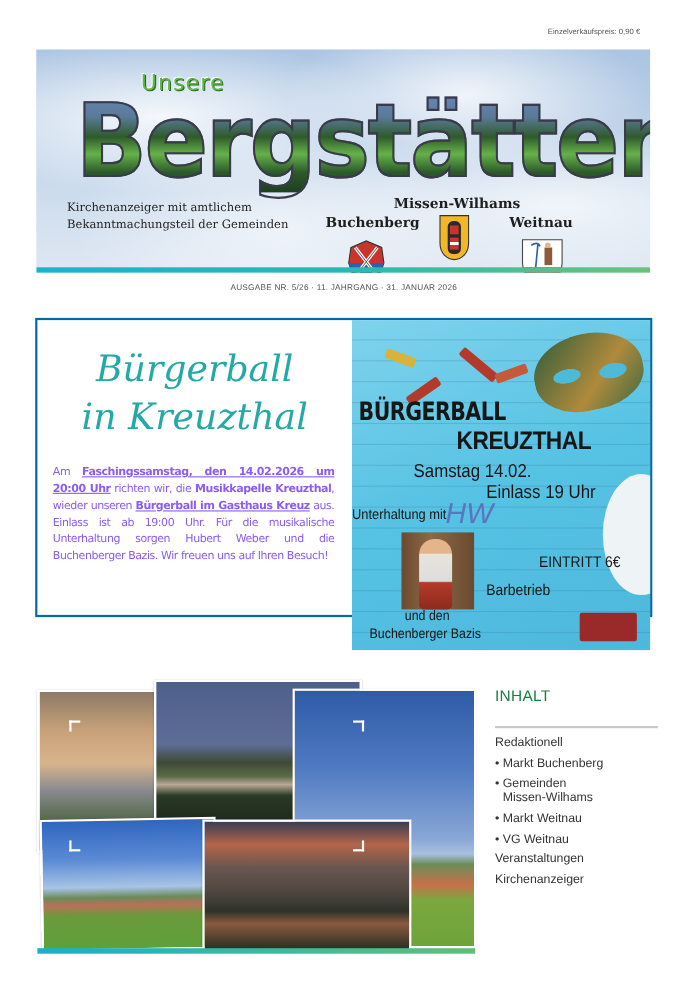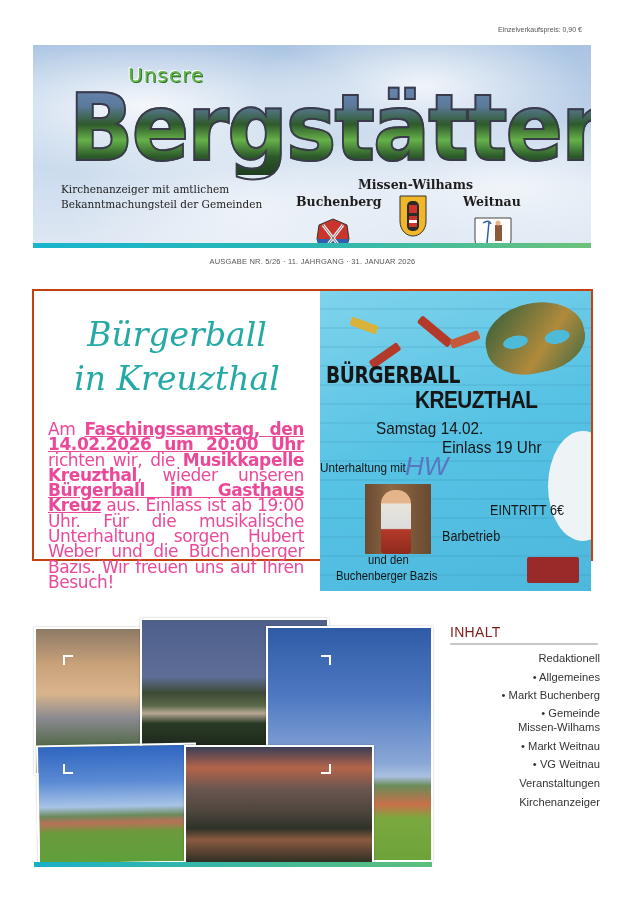--- a/index.html
+++ b/index.html
@@ -55,30 +55,30 @@
   .crest.wn { left: 440px; top: 172px; width: 40px; height: 42px; }
 
   .issue {
     position: absolute; top: 257px; left: 0; width: 625px; text-align: center;
     font-size: 7.5px; color: #555; letter-spacing: 0.2px;
   }
 
   
   .event {
     position: absolute; left: 32px; top: 289px; width: 561px; height: 272px;
-    border: 2px solid #c2410c;
+    border: 2px solid #0369a1;
   }
   .event .title {
     position: absolute; left: 0; top: 22px; width: 286px; text-align: center;
     font-family: "DejaVu Serif", serif; font-style: italic; color: #24a9a6;
     font-size: 33px; line-height: 44px;
   }
   .event .body {
     position: absolute; left: 14px; top: 131px; width: 256px;
-    font-size: 17px; line-height: 15.3px; color: #ec4899; text-align: justify;
+    font-size: 10px; line-height: 15.3px; color: #8b5cf6; text-align: justify;
     font-family: "DejaVu Sans", sans-serif; letter-spacing: -0.4px;
   }
   .event .body b { font-weight: bold; }
   .event .body u { text-decoration: underline; font-weight: bold; }
 
   .poster {
     position: absolute; left: 286px; top: 0; width: 271px; height: 300px;
     background:
       repeating-linear-gradient(180deg, rgba(255,255,255,0) 0px, rgba(255,255,255,0) 17px, rgba(40,120,150,0.25) 18px, rgba(255,255,255,0) 19px),
       linear-gradient(160deg, #7fd3ec 0%, #56c2e4 50%, #4db8dc 100%);
@@ -111,23 +111,23 @@
   .ph4 { left: 3px; top: 127px; width: 160px; height: 120px; background: linear-gradient(180deg,#3066c0 0%,#5a8ad4 30%,#a8c4e6 52%,#6c8a5a 60%,#b97058 66%,#6b9a3c 74%,#5ea03a 100%); transform: rotate(-1deg); }
   .ph5 { left: 150px; top: 128px; width: 190px; height: 120px; background: linear-gradient(180deg,#3a3e55 0%,#b4654a 18%,#6a5650 36%,#4e463e 55%,#2e3228 70%,#8a5a40 80%,#2a2e22 100%); }
   .bracket { position: absolute; width: 10px; height: 10px; border-color: #fff; border-style: solid; }
   .br-tl { border-width: 2px 0 0 2px; }
   .br-tr { border-width: 2px 2px 0 0; }
   .br-bl { border-width: 0 0 2px 2px; }
   .br-br { border-width: 0 2px 2px 0; }
 
   
   .inhalt { position: absolute; left: 450px; top: 624px; width: 150px; }
-  .inhalt .head { font-size: 14px; color: #7f1d1d; letter-spacing: 0.3px; padding-bottom: 3px; border-bottom: 2px solid #c8c8c8; width: 148px; }
+  .inhalt .head { font-size: 14px; color: #15803d; letter-spacing: 0.3px; padding-bottom: 20px; border-bottom: 2px solid #c8c8c8; width: 148px; }
   .inhalt ul { list-style: none; margin-top: 4px; }
-  .inhalt li { font-size: 11.2px; color: #333; line-height: 18.6px; text-align: right; }
+  .inhalt li { font-size: 11.2px; color: #333; line-height: 18.6px; }
   .inhalt li.multi { line-height: 13.5px; padding-top: 2.5px; padding-bottom: 2.5px; }
 </style>
 </head>
 <body>
 
 <div class="price">Einzelverkaufspreis: 0,90 €</div>
 
 <div class="masthead">
   <div class="unsere">Unsere</div>
   <div class="bergstaetten">Bergstätten</div>
@@ -207,24 +207,23 @@
   <div class="bracket br-tr" style="left:287px;top:38px"></div>
   <div class="bracket br-bl" style="left:29px;top:147px"></div>
   <div class="bracket br-br" style="left:287px;top:147px"></div>
   <div class="base-bar"></div>
 </div>
 
 <div class="inhalt">
   <div class="head">INHALT</div>
   <ul>
     <li>Redaktionell</li>
-    <li>• Allgemeines</li>
     <li>• Markt Buchenberg</li>
     <li class="multi">
-      <div>• Gemeinde</div>
+      <div>• Gemeinden</div>
       <div style="padding-left:7px">Missen-Wilhams</div>
     </li>
     <li>• Markt Weitnau</li>
     <li>• VG Weitnau</li>
     <li>Veranstaltungen</li>
     <li>Kirchenanzeiger</li>
   </ul>
 </div>
 
 </body></html>

